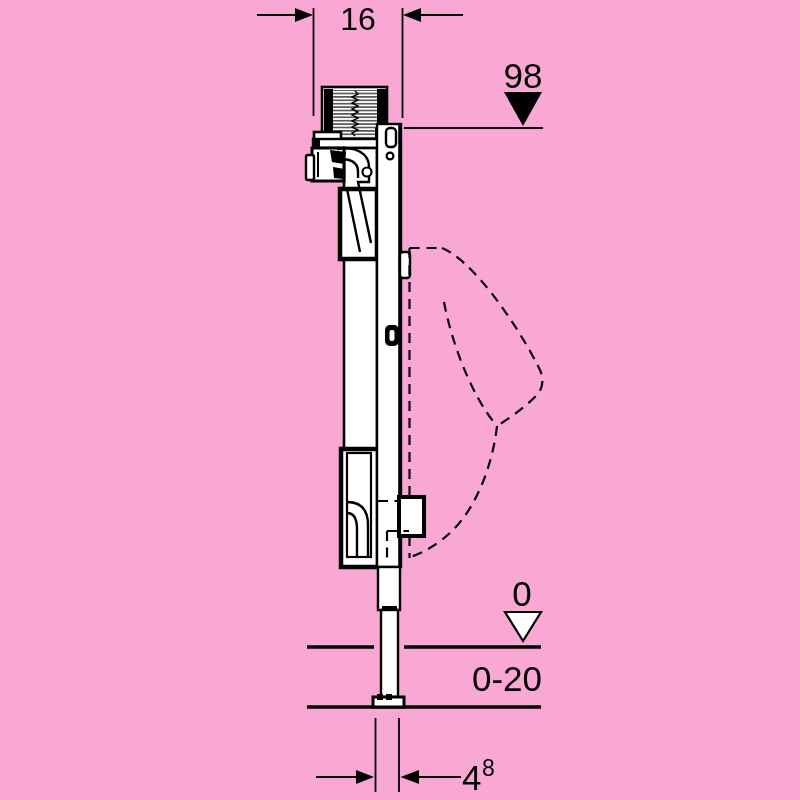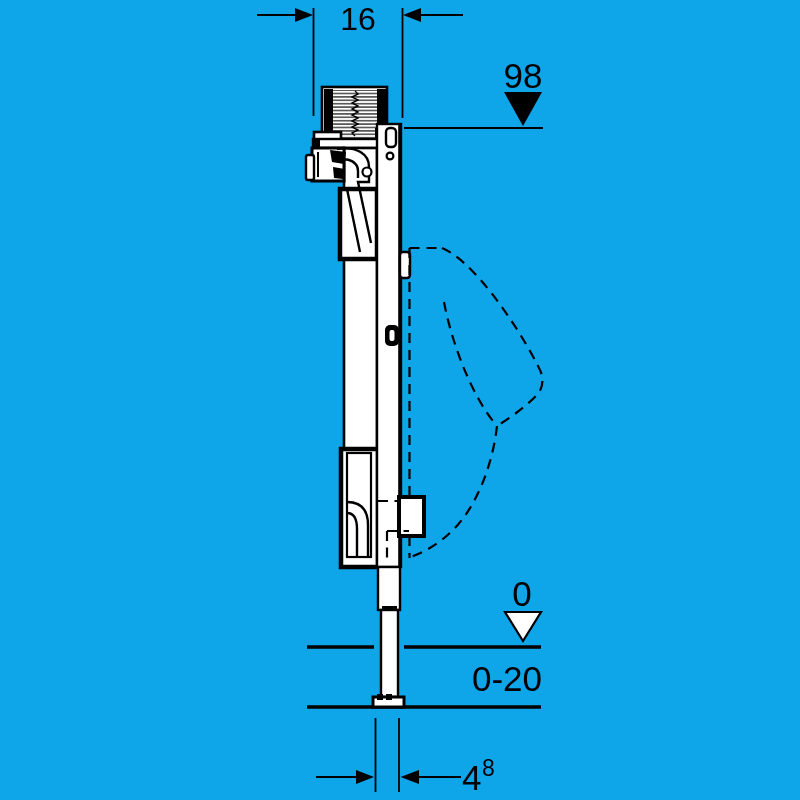--- a/index.html
+++ b/index.html
@@ -1,16 +1,16 @@
 <!DOCTYPE html>
 <html><head>
 <meta charset="utf-8">
 <style>
   html,body{margin:0;padding:0;background:#fff;}
-  #stage{width:800px;height:800px;position:relative;background:#0ea5e9;overflow:hidden;}
+  #stage{width:800px;height:800px;position:relative;background:#f9a8d4;overflow:hidden;}
   svg{display:block;}
   svg text{font-family:"Liberation Sans","DejaVu Sans",sans-serif;fill:#000;}
   .dimtext{font-size:32px;}
   .lvltext{font-size:35px;}
   .suptext{font-size:23px;}
 </style>
 </head>
 <body>
 
 <div id="stage">

